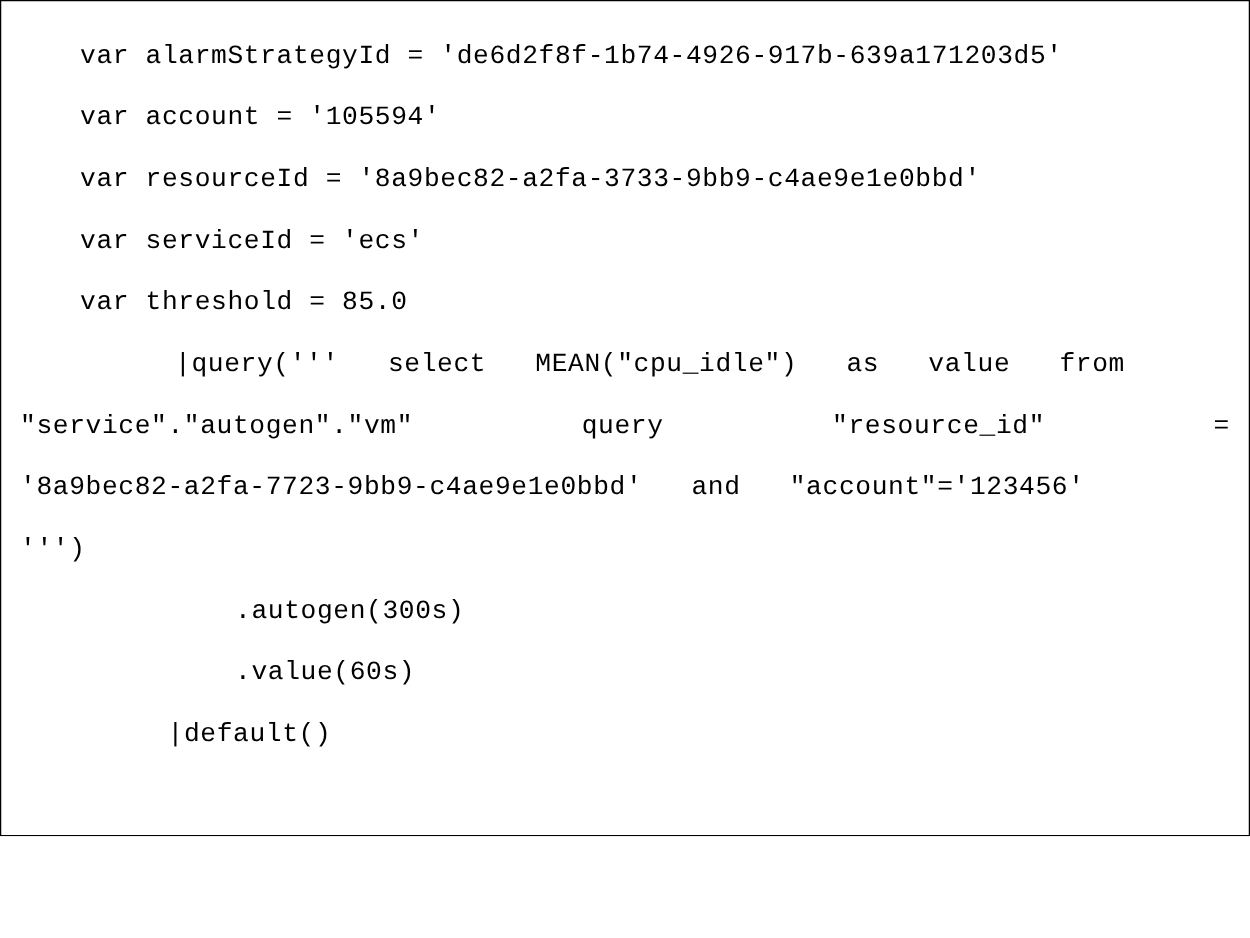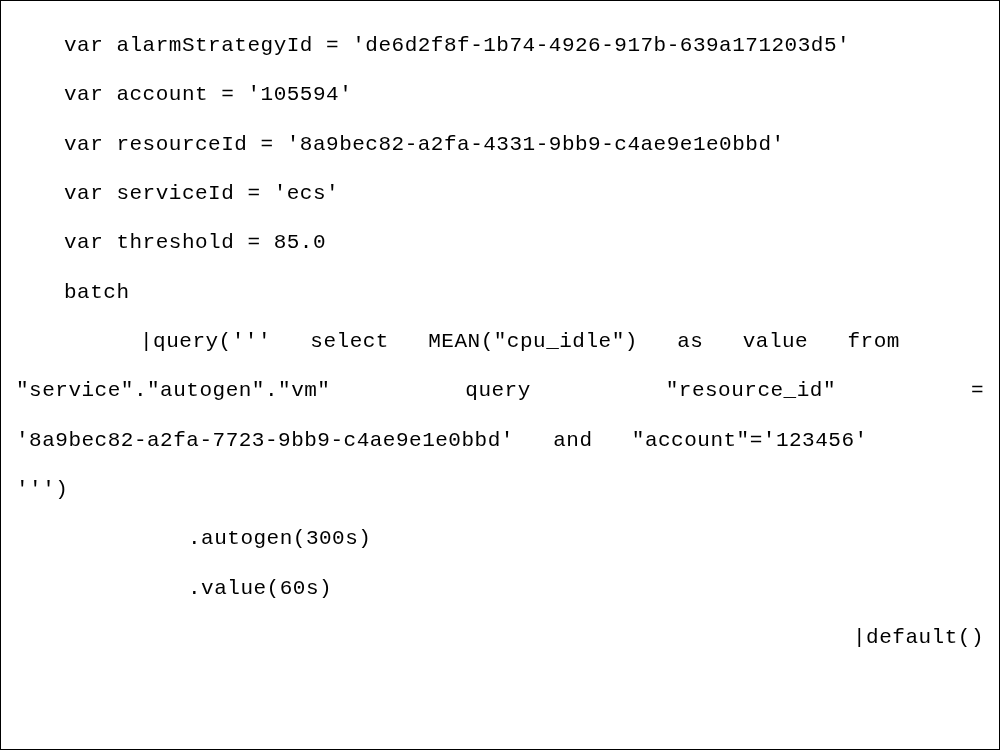--- a/index.html
+++ b/index.html
@@ -5,54 +5,53 @@
   body {
     margin: 0;
     padding: 0;
     background: #ffffff;
     font-family: "Courier New", Courier, monospace;
     font-size: 21px;
     color: #000000;
   }
   .container {
     width: 1000px;
-    height: 750px;
+    height: 669px;
     box-sizing: border-box;
     padding: 20px 15px 10px 15px;
     border: 1px solid #000;  
     position: relative;
   }
   .line {
     line-height: 2.35;
     white-space: pre;
     letter-spacing: 0.5px;
   }
   .indent1 { padding-left: 48px; }
   .indent2 { padding-left: 124px; }
   .indent3 { padding-left: 172px; }
-  .indent4 { padding-left: 118px; text-align: right; }
+  .indent4 { padding-left: 118px; }
   .qline {
     line-height: 2.35;
     letter-spacing: 0.5px;
     display: flex;
     justify-content: space-between;
   }
   .qline span { white-space: pre; }
 </style>
 </head>
 <body>
 
 <div class="container">
 
   <div class="line indent1">var alarmStrategyId = 'de6d2f8f-1b74-4926-917b-639a171203d5'</div>
   <div class="line indent1">var account = '105594'</div>
-  <div class="line indent1">var resourceId = '8a9bec82-a2fa-4331-9bb9-c4ae9e1e0bbd'</div>
+  <div class="line indent1">var resourceId = '8a9bec82-a2fa-3733-9bb9-c4ae9e1e0bbd'</div>
   <div class="line indent1">var serviceId = 'ecs'</div>
   <div class="line indent1">var threshold = 85.0</div>
-  <div class="line indent1">batch</div>
 
   <div class="line indent2">|query('''   select   MEAN("cpu_idle")   as   value   from</div>
 
   <div class="qline">
     <span>"service"."autogen"."vm"</span>
     <span>query</span>
     <span>"resource_id"</span>
     <span>=</span>
   </div>
 

